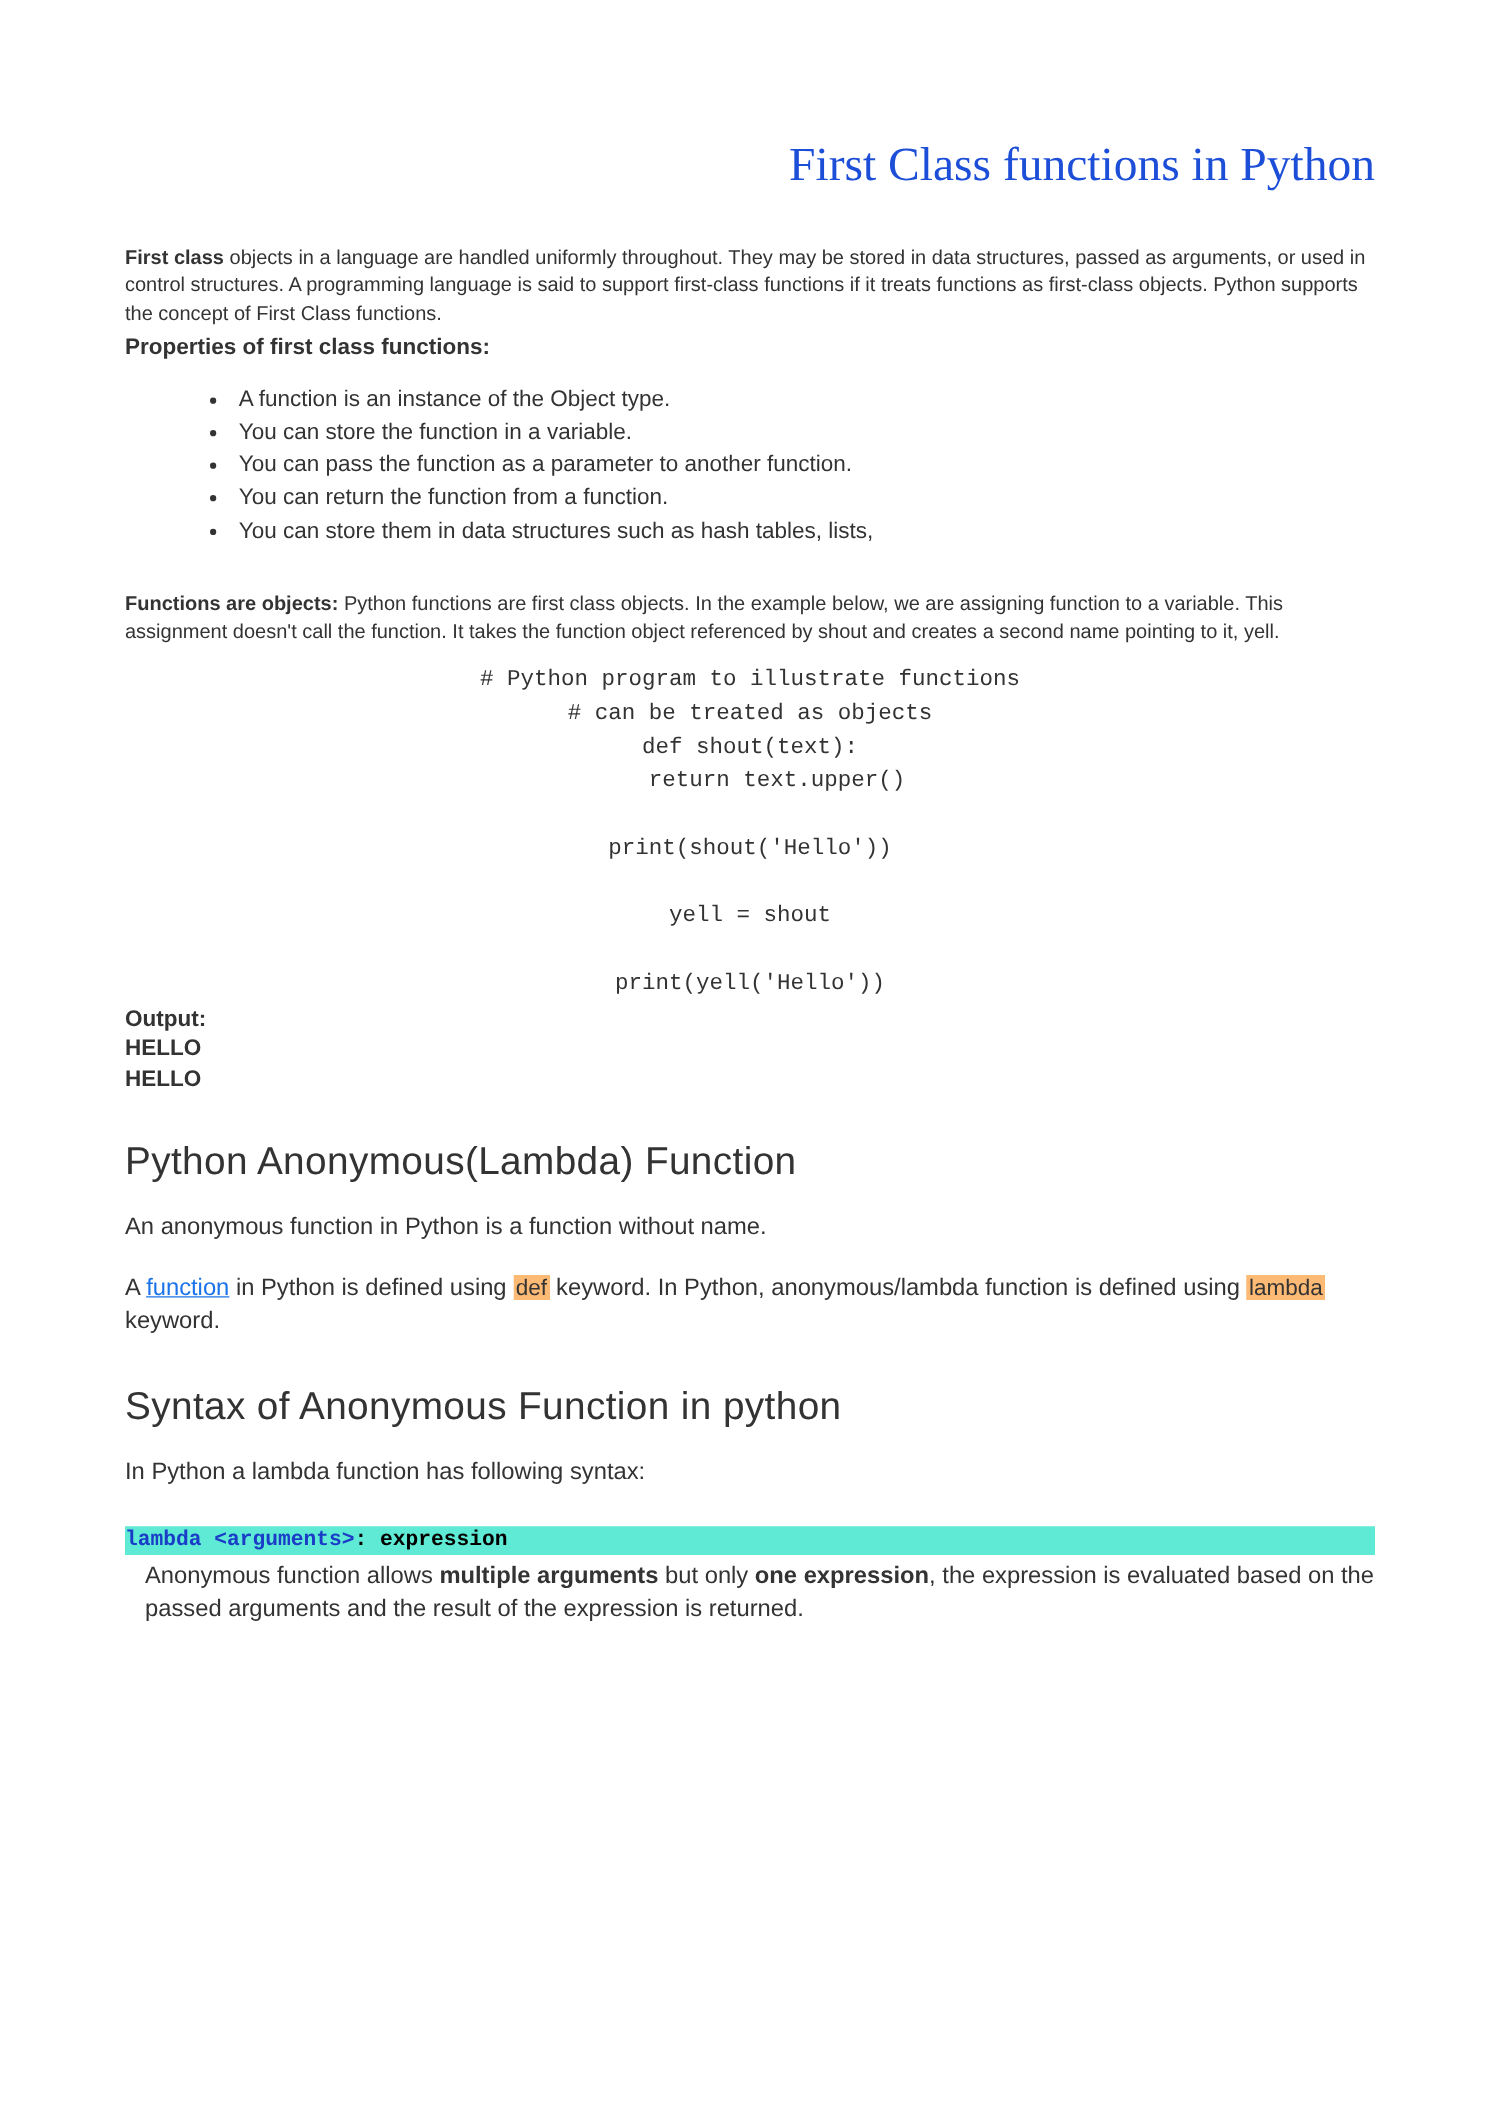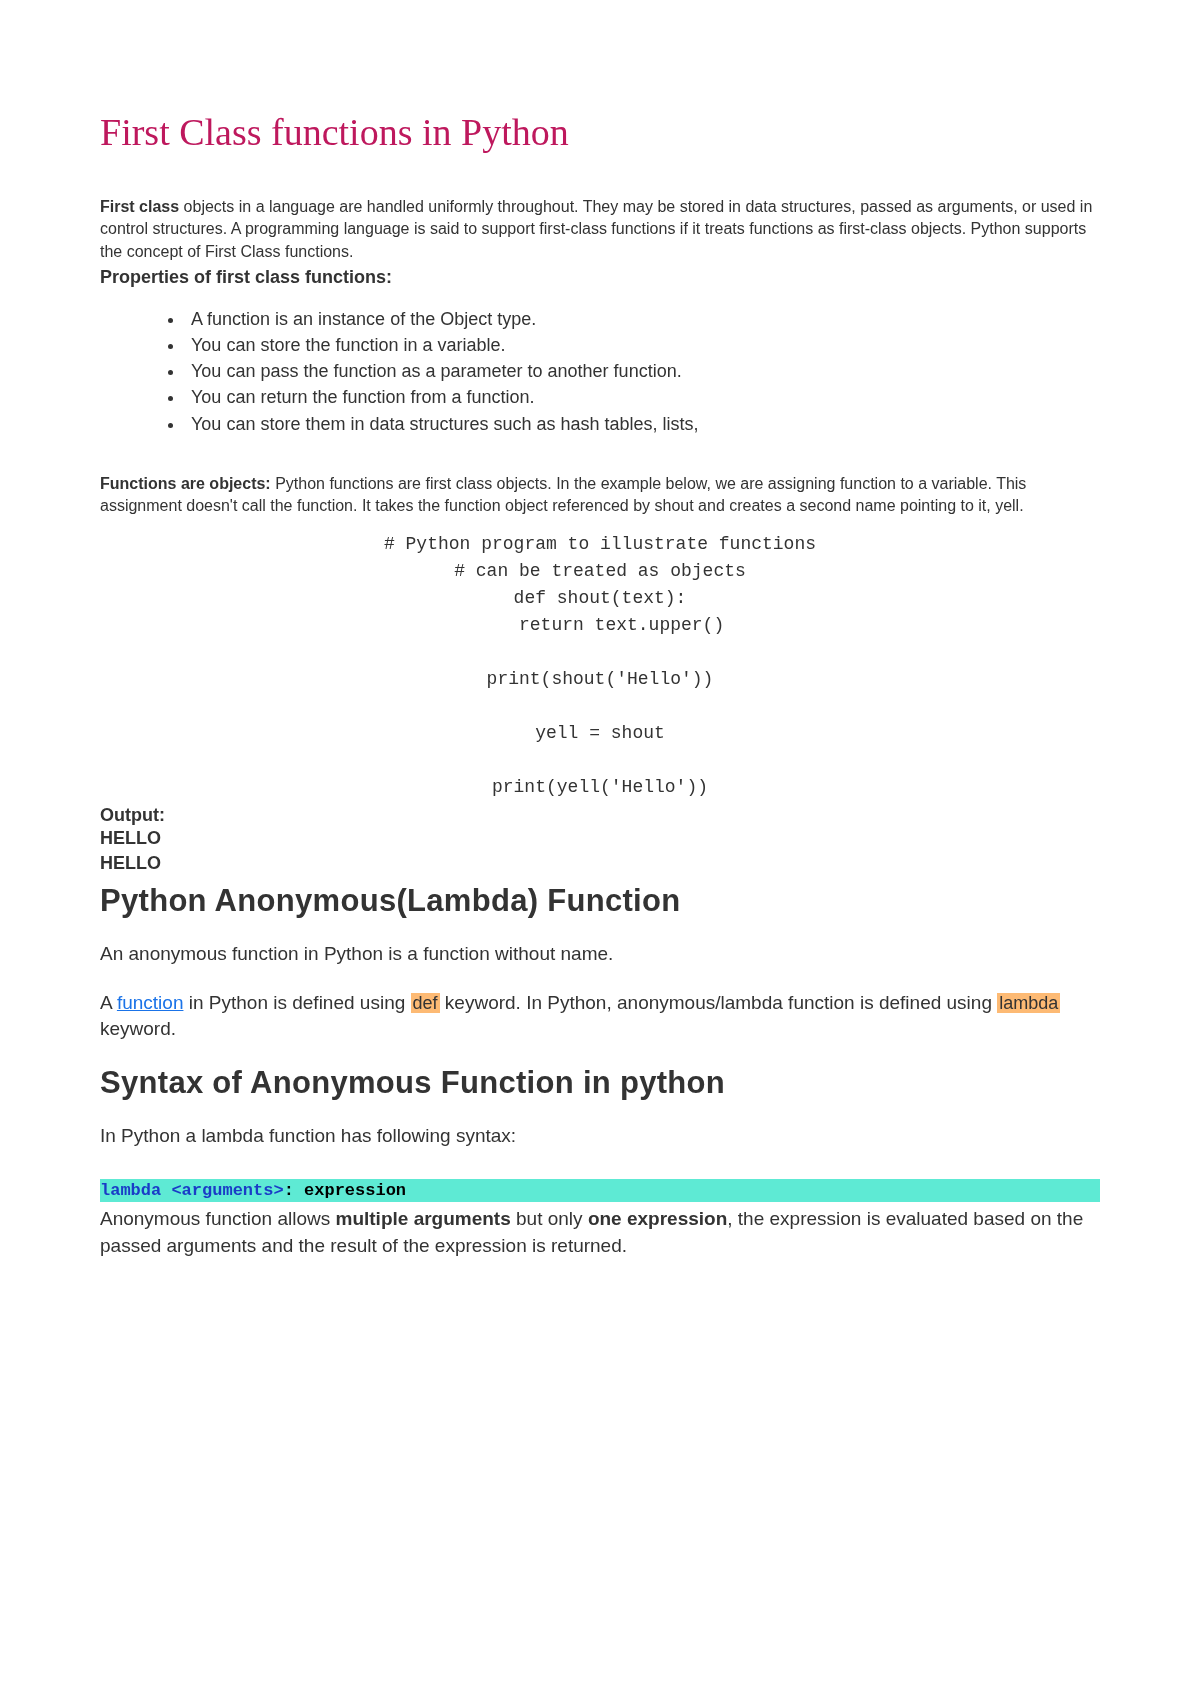--- a/index.html
+++ b/index.html
@@ -11,22 +11,23 @@
       font-family: Verdana, Geneva, sans-serif;
       background: #ffffff;
       width: 1200px;
       padding: 110px 100px 60px 100px;
       color: #333333;
     }
     .page-title {
       font-family: Georgia, 'Times New Roman', serif;
       font-weight: 400;
       font-size: 38px;
-      color: #be185d;
+      color: #1d4ed8;
       margin-bottom: 42px;
+      text-align: right;
     }
     .body-text {
       font-size: 16px;
       line-height: 1.4;
       color: #333333;
       margin-bottom: 4px;
     }
     .bold {
       font-weight: 700;
     }
@@ -66,23 +67,23 @@
       font-weight: 700;
       margin-top: 2px;
     }
     .output-value {
       font-size: 18px;
       font-weight: 700;
       line-height: 1.35;
     }
     .h2-title {
       font-size: 31px;
-      font-weight: 700;
+      font-weight: 400;
       color: #333333;
-      margin-top: 8px;
+      margin-top: 36px;
       margin-bottom: 22px;
       letter-spacing: 0.3px;
     }
     .para {
       font-size: 19px;
       line-height: 1.4;
       margin-bottom: 22px;
       color: #333333;
     }
     .link {
@@ -109,20 +110,21 @@
     .syntax-arg {
       color: #1a3cc7;
     }
     .syntax-rest {
       color: #000000;
     }
     .after-syntax {
       font-size: 19px;
       line-height: 1.4;
       margin-top: 4px;
+      margin-left: 16px;
     }
   </style>
 </head>
 <body>
 
 <h1 class="page-title">First Class functions in Python</h1>
 
 <p class="body-text">
   <span class="bold">First class</span><span> objects in a language are handled uniformly throughout. They may be stored in data structures, passed as arguments, or used in control structures. A programming language is said to support first-class functions if it treats functions as first-class objects. Python supports the concept of First Class functions.</span>
 </p>

